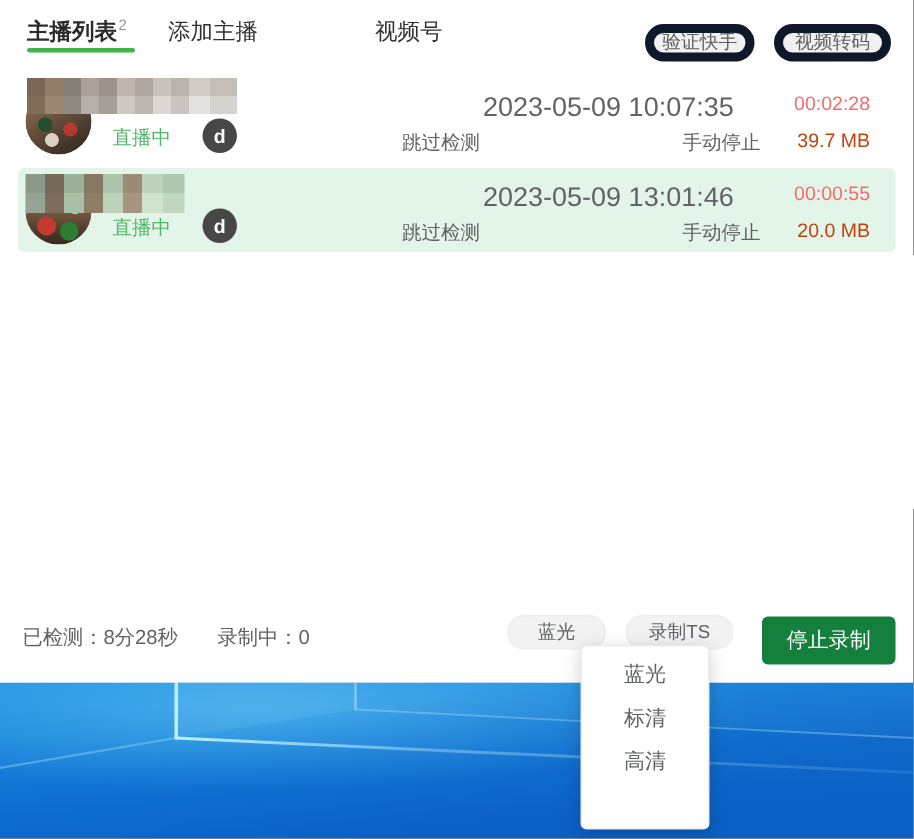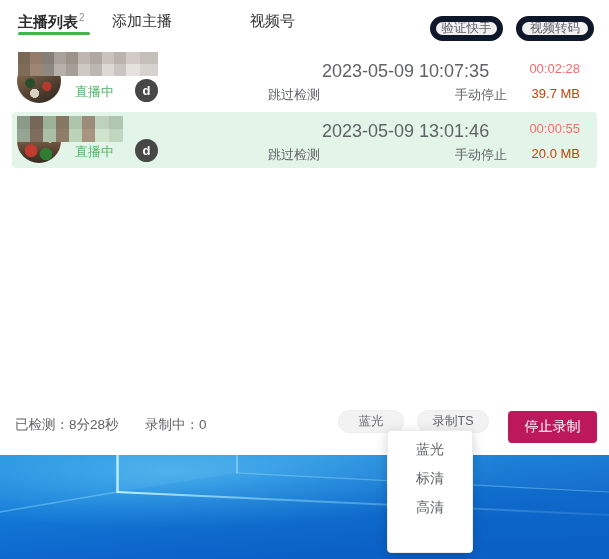--- a/index.html
+++ b/index.html
@@ -67,21 +67,21 @@
   .size-label { position:absolute; right:17px; top:34px; font-size:13px; color:#c2410c; }
 
   
   .footer-text { position:absolute; top:416px; font-size:13.5px; color:#606266; }
   .detected { left:15px; }
   .recording { left:145px; }
   .small-pill { position:absolute; top:410px; height:23px; border-radius:12px; background:#f2f2f3; border:1px solid #ededee;
                 color:#606266; font-size:12.5px; display:flex; align-items:center; justify-content:center; cursor:pointer; }
   .btn-quality { left:338px; width:66px; }
   .btn-record-ts { left:417px; width:72px; }
-  .btn-stop { position:absolute; left:508px; top:411px; width:89px; height:32px; background:#be185d; border:none;
+  .btn-stop { position:absolute; left:508px; top:411px; width:89px; height:32px; background:#15803d; border:none;
               border-radius:4px; color:#fff; font-size:14px; display:flex; align-items:center; justify-content:center; cursor:pointer; }
 
   
   .dropdown { position:absolute; left:387px; top:430px; width:86px; height:123px; background:#fff;
               border:1px solid #ececec; border-radius:4px; box-shadow:0 3px 12px rgba(0,0,0,.18);
               padding-top:4px; z-index:10; }
   .dropdown-item { height:29px; display:flex; align-items:center; justify-content:center;
                    font-size:14px; color:#606266; cursor:pointer; }
 
   

